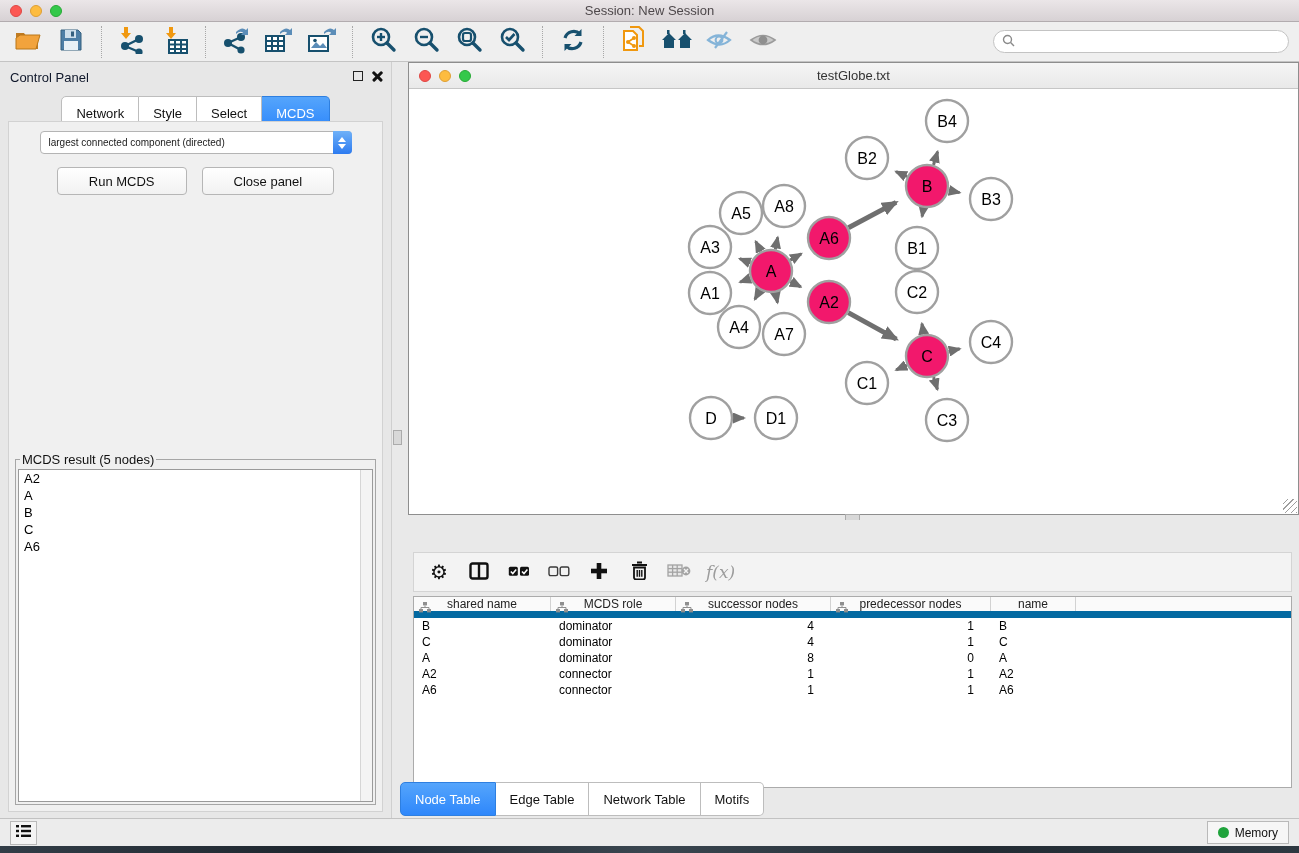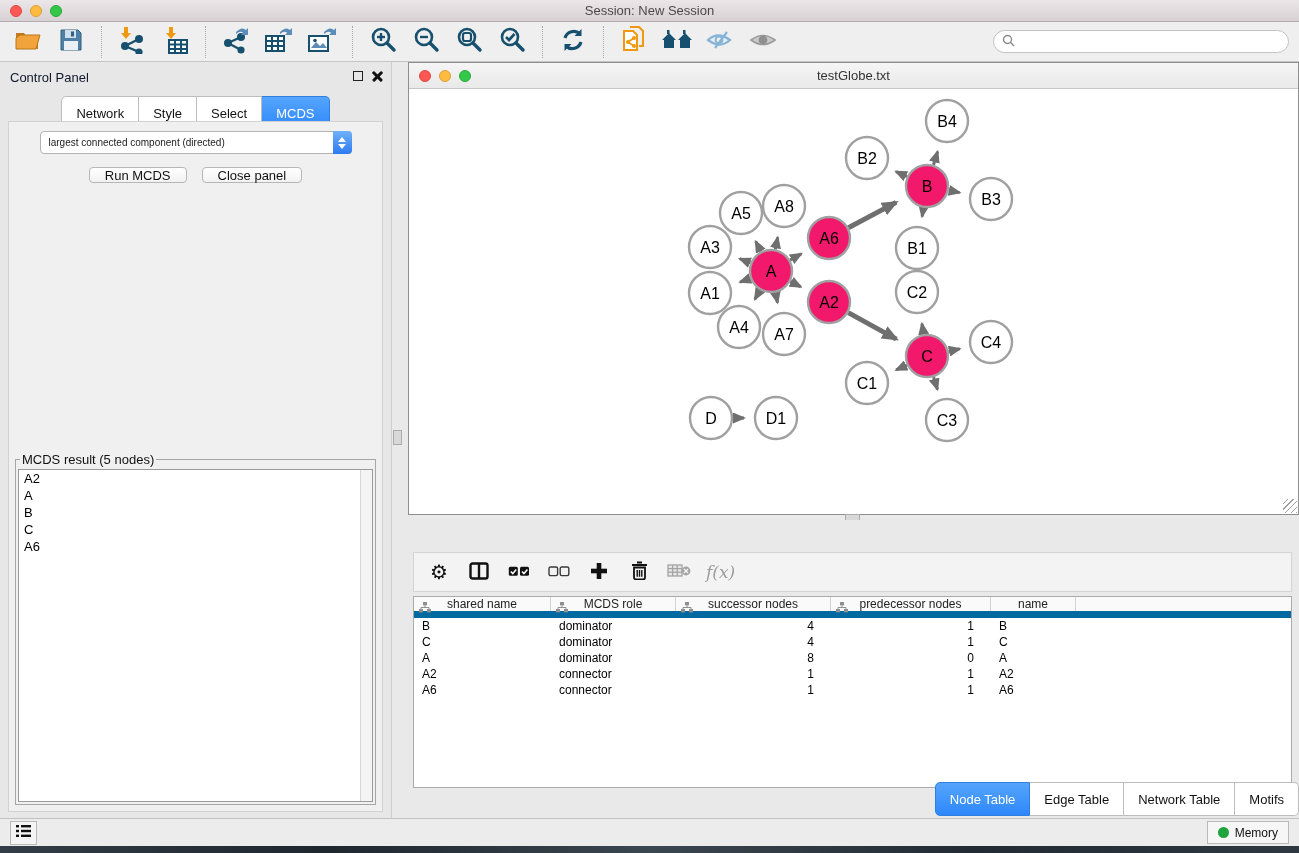--- a/index.html
+++ b/index.html
@@ -77,21 +77,21 @@
     display:flex; align-items:center; padding-left:8px; font-size:10px; cursor:pointer;
   }
   .dd-stepper {
     position:absolute; right:-1px; top:-1px; width:19px; height:23px; border-radius:0 4px 4px 0;
     background:linear-gradient(#6FB1F8,#2D7BF0); display:flex; flex-direction:column; align-items:center; justify-content:center; gap:2px;
   }
   .dd-up { width:0; height:0; border-left:4px solid transparent; border-right:4px solid transparent; border-bottom:5px solid #fff; }
   .dd-down { width:0; height:0; border-left:4px solid transparent; border-right:4px solid transparent; border-top:5px solid #fff; }
   .btn-row { display:flex; justify-content:center; gap:15px; margin-top:13px; }
   .mac-btn {
-    height:16px; padding:0 15px; background:linear-gradient(#FFFFFF,#F2F2F2);
+    height:28px; padding:0 31px; background:linear-gradient(#FFFFFF,#F2F2F2);
     border:1px solid #B6B6B6; border-radius:4px; font-size:13px; color:#111;
     display:flex; align-items:center; cursor:pointer; font-family:"Liberation Sans",sans-serif;
   }
   .mcds-fieldset {
     position:absolute; left:6px; right:6px; top:330px; bottom:6px;
     border:1px solid #A6A6A6; padding:2px; background:#F0F0F0;
   }
   .mcds-fieldset legend { font-size:13px; padding:0 2px; margin-left:2px; color:#111; }
   .mcds-list { position:absolute; left:2px; right:2px; top:2px; bottom:2px; background:#fff; border:1px solid #9A9A9A; overflow:hidden; }
   .mcds-scroll { position:absolute; right:0; top:0; bottom:0; width:12px; background:#F4F4F4; border-left:1px solid #D6D6D6; }
@@ -138,21 +138,21 @@
   }
   .thead-row { display:grid; grid-template-columns:137px 125px 155px 160px 85px auto; height:21px; border-bottom:7px solid #0369a1; }
   .th {
     position:relative; background:#FAFAFA; border-right:1px solid #D2D2D2;
     display:flex; align-items:center; justify-content:center; font-size:12px; color:#222; cursor:pointer;
   }
   .th .tree-ic { position:absolute; left:5px; top:5px; }
   .trow { display:grid; grid-template-columns:137px 125px 155px 160px 85px auto; height:16px; }
   .td { font-size:12px; color:#000; display:flex; align-items:center; padding:0 8px; overflow:hidden; white-space:nowrap; }
   .td.num { justify-content:flex-end; padding-right:17px; }
-  .tp-tabs { position:absolute; left:0; right:0; bottom:2px; display:flex; justify-content:flex-end; }
+  .tp-tabs { position:absolute; left:0; right:0; bottom:2px; display:flex; justify-content:flex-start; }
 
   
   .statusbar {
     position:absolute; left:0; right:0; bottom:7px; height:28px;
     background:#ECECEC; border-top:1px solid #C2C2C2;
     display:flex; align-items:center; padding:0 10px;
   }
   .list-btn { width:27px; height:24px; background:#F4F4F4; border:1px solid #B9B9B9; display:flex; align-items:center; justify-content:center; cursor:pointer; }
   .memory-btn {
     margin-left:auto; height:23px; padding:0 10px; background:#F6F6F6; border:1px solid #B9B9B9;

